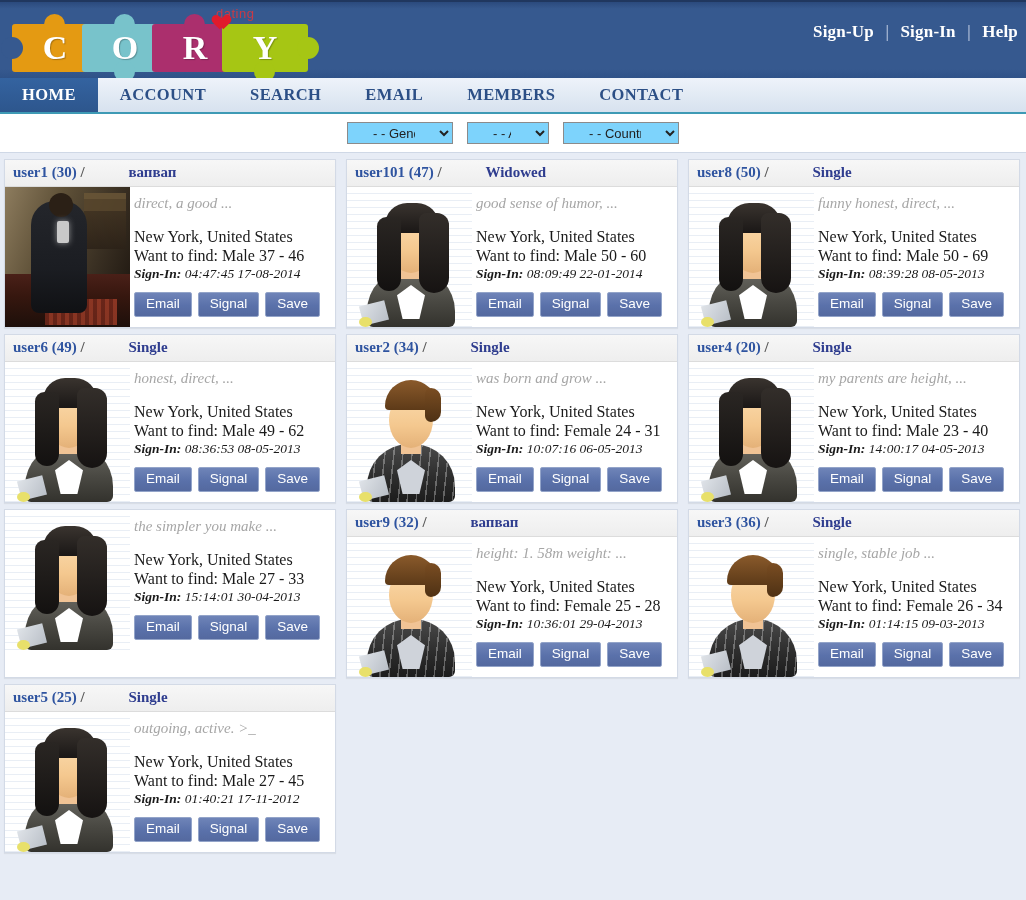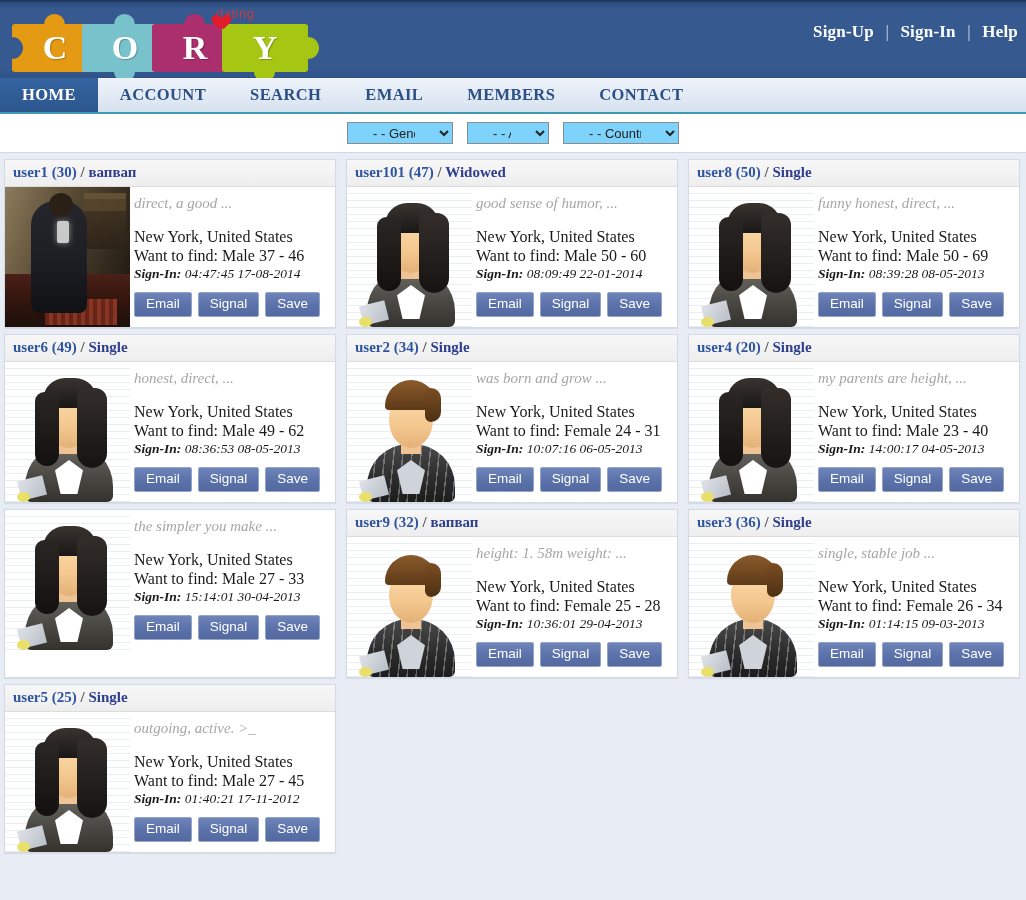--- a/index.html
+++ b/index.html
@@ -117,21 +117,21 @@
   .card-head{
     background:linear-gradient(180deg,#f7f7f7 0%,#eeeeee 100%);
     border-bottom:1px solid #dcdcdc;
     padding:4px 8px 5px 8px;
     font-family:"Liberation Serif",serif;font-weight:bold;font-size:15px;
     color:#3b3f7a;
     white-space:nowrap;overflow:hidden;
   }
   .card-head .uname{color:#2f54a0;}
   .card-head .slash{color:#555;font-weight:bold;}
-  .card-head .status{color:#2f3d8f;}
+  .card-head .status{color:#2f3d8f;margin-left:40px;}
 
   .card-body{display:flex;background:#fff;}
 
   .thumb{
     width:125px;height:140px;flex:0 0 125px;position:relative;overflow:hidden;
     background:#fff;
   }
   
   .thumb.avatar{
     background:

